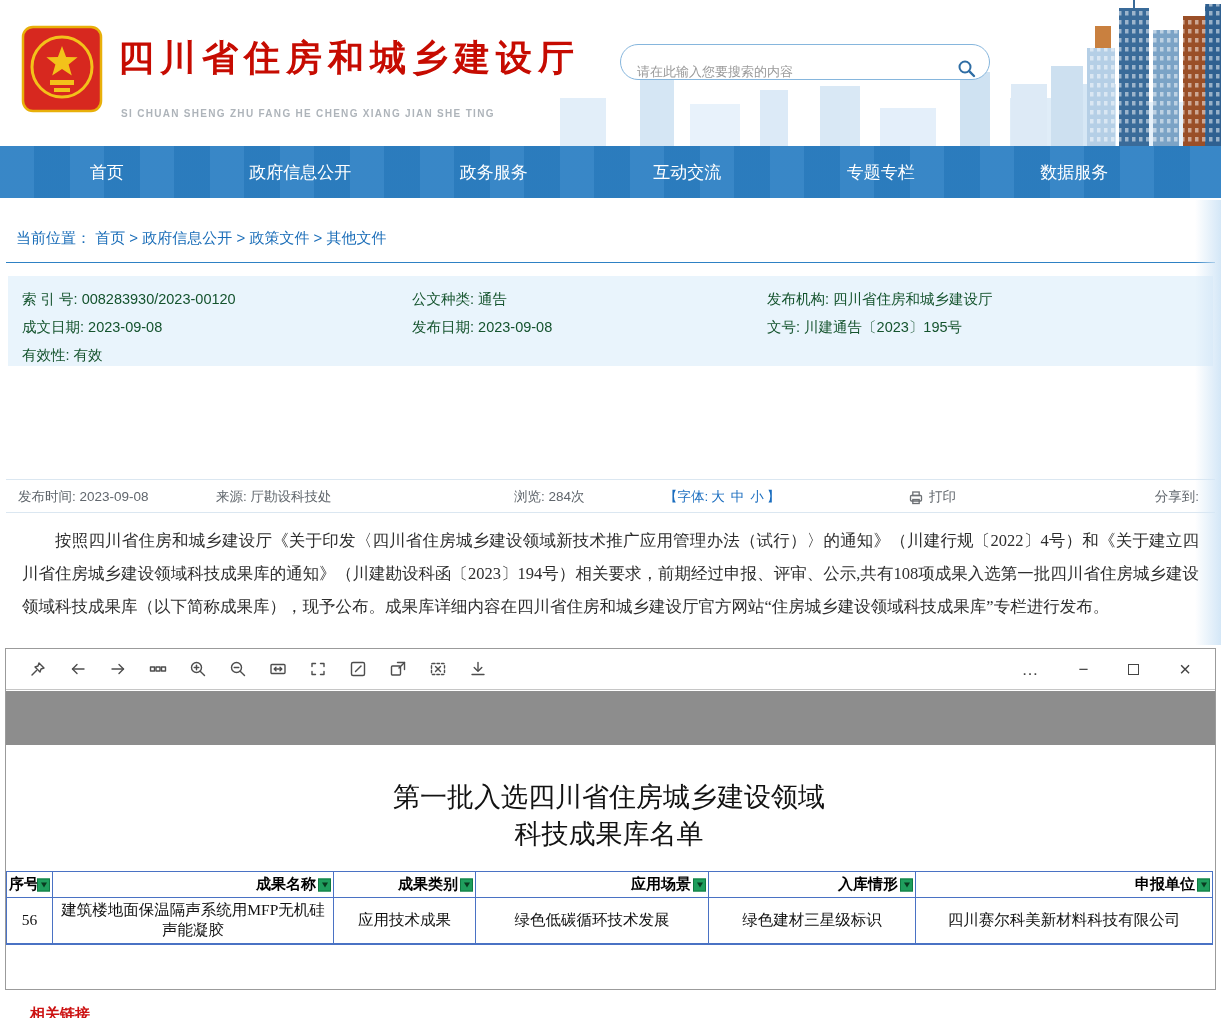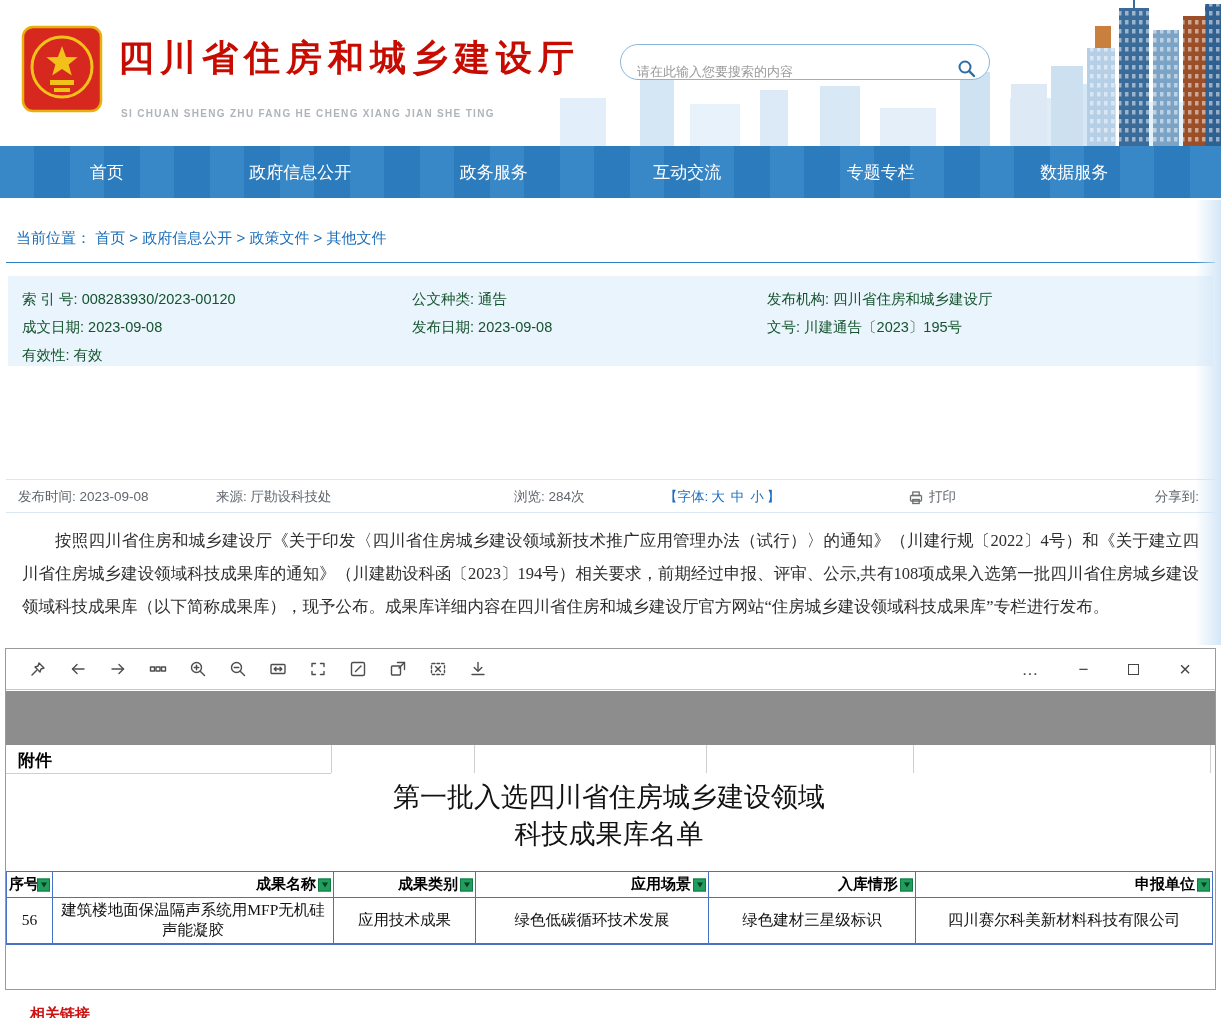--- a/index.html
+++ b/index.html
@@ -300,29 +300,20 @@
         <span class="wc">…</span>
         <span class="wc">−</span>
         <span class="wc wc-max"></span>
         <span class="wc wc-close">×</span>
       </span>
     </div>
 
     <div class="viewer-gray"></div>
 
     <div class="sheet">
-      <div class="attach-row">
-        <span class="attach-label">附件</span>
-        <span class="gridline-v" style="left:325px"></span>
-        <span class="gridline-v" style="left:468px"></span>
-        <span class="gridline-v" style="left:700px"></span>
-        <span class="gridline-v" style="left:907px"></span>
-        <span class="gridline-v" style="left:1204px"></span>
-        <span class="gridline-h"></span>
-      </div>
       <div class="sheet-title">
         <div>第一批入选四川省住房城乡建设领域</div>
         <div>科技成果库名单</div>
       </div>
       <table class="result-table">
         <colgroup>
           <col style="width:46px">
             <col style="width:281px">
             <col style="width:142px">
           <col style="width:233px">

